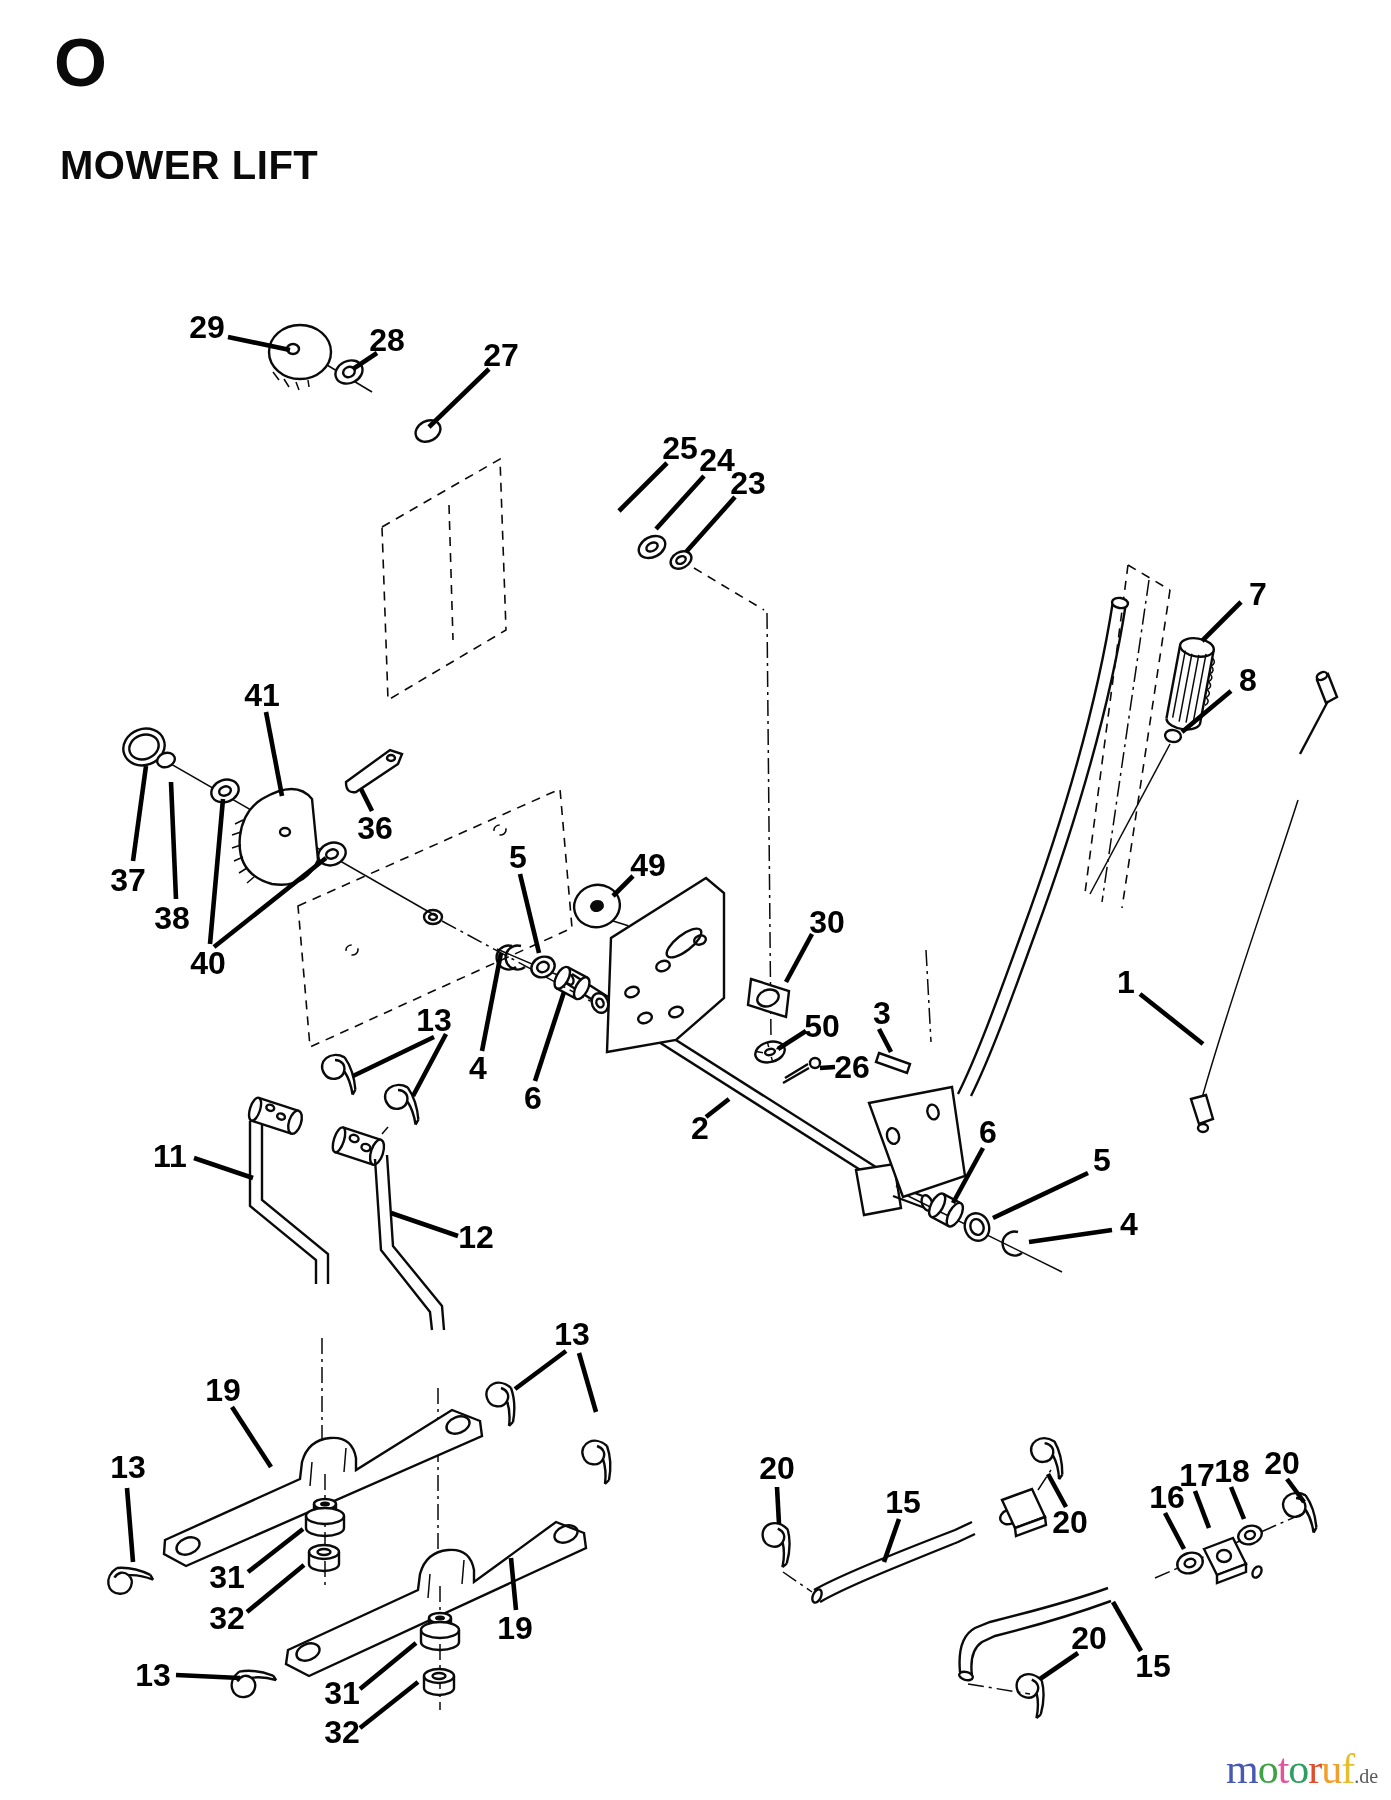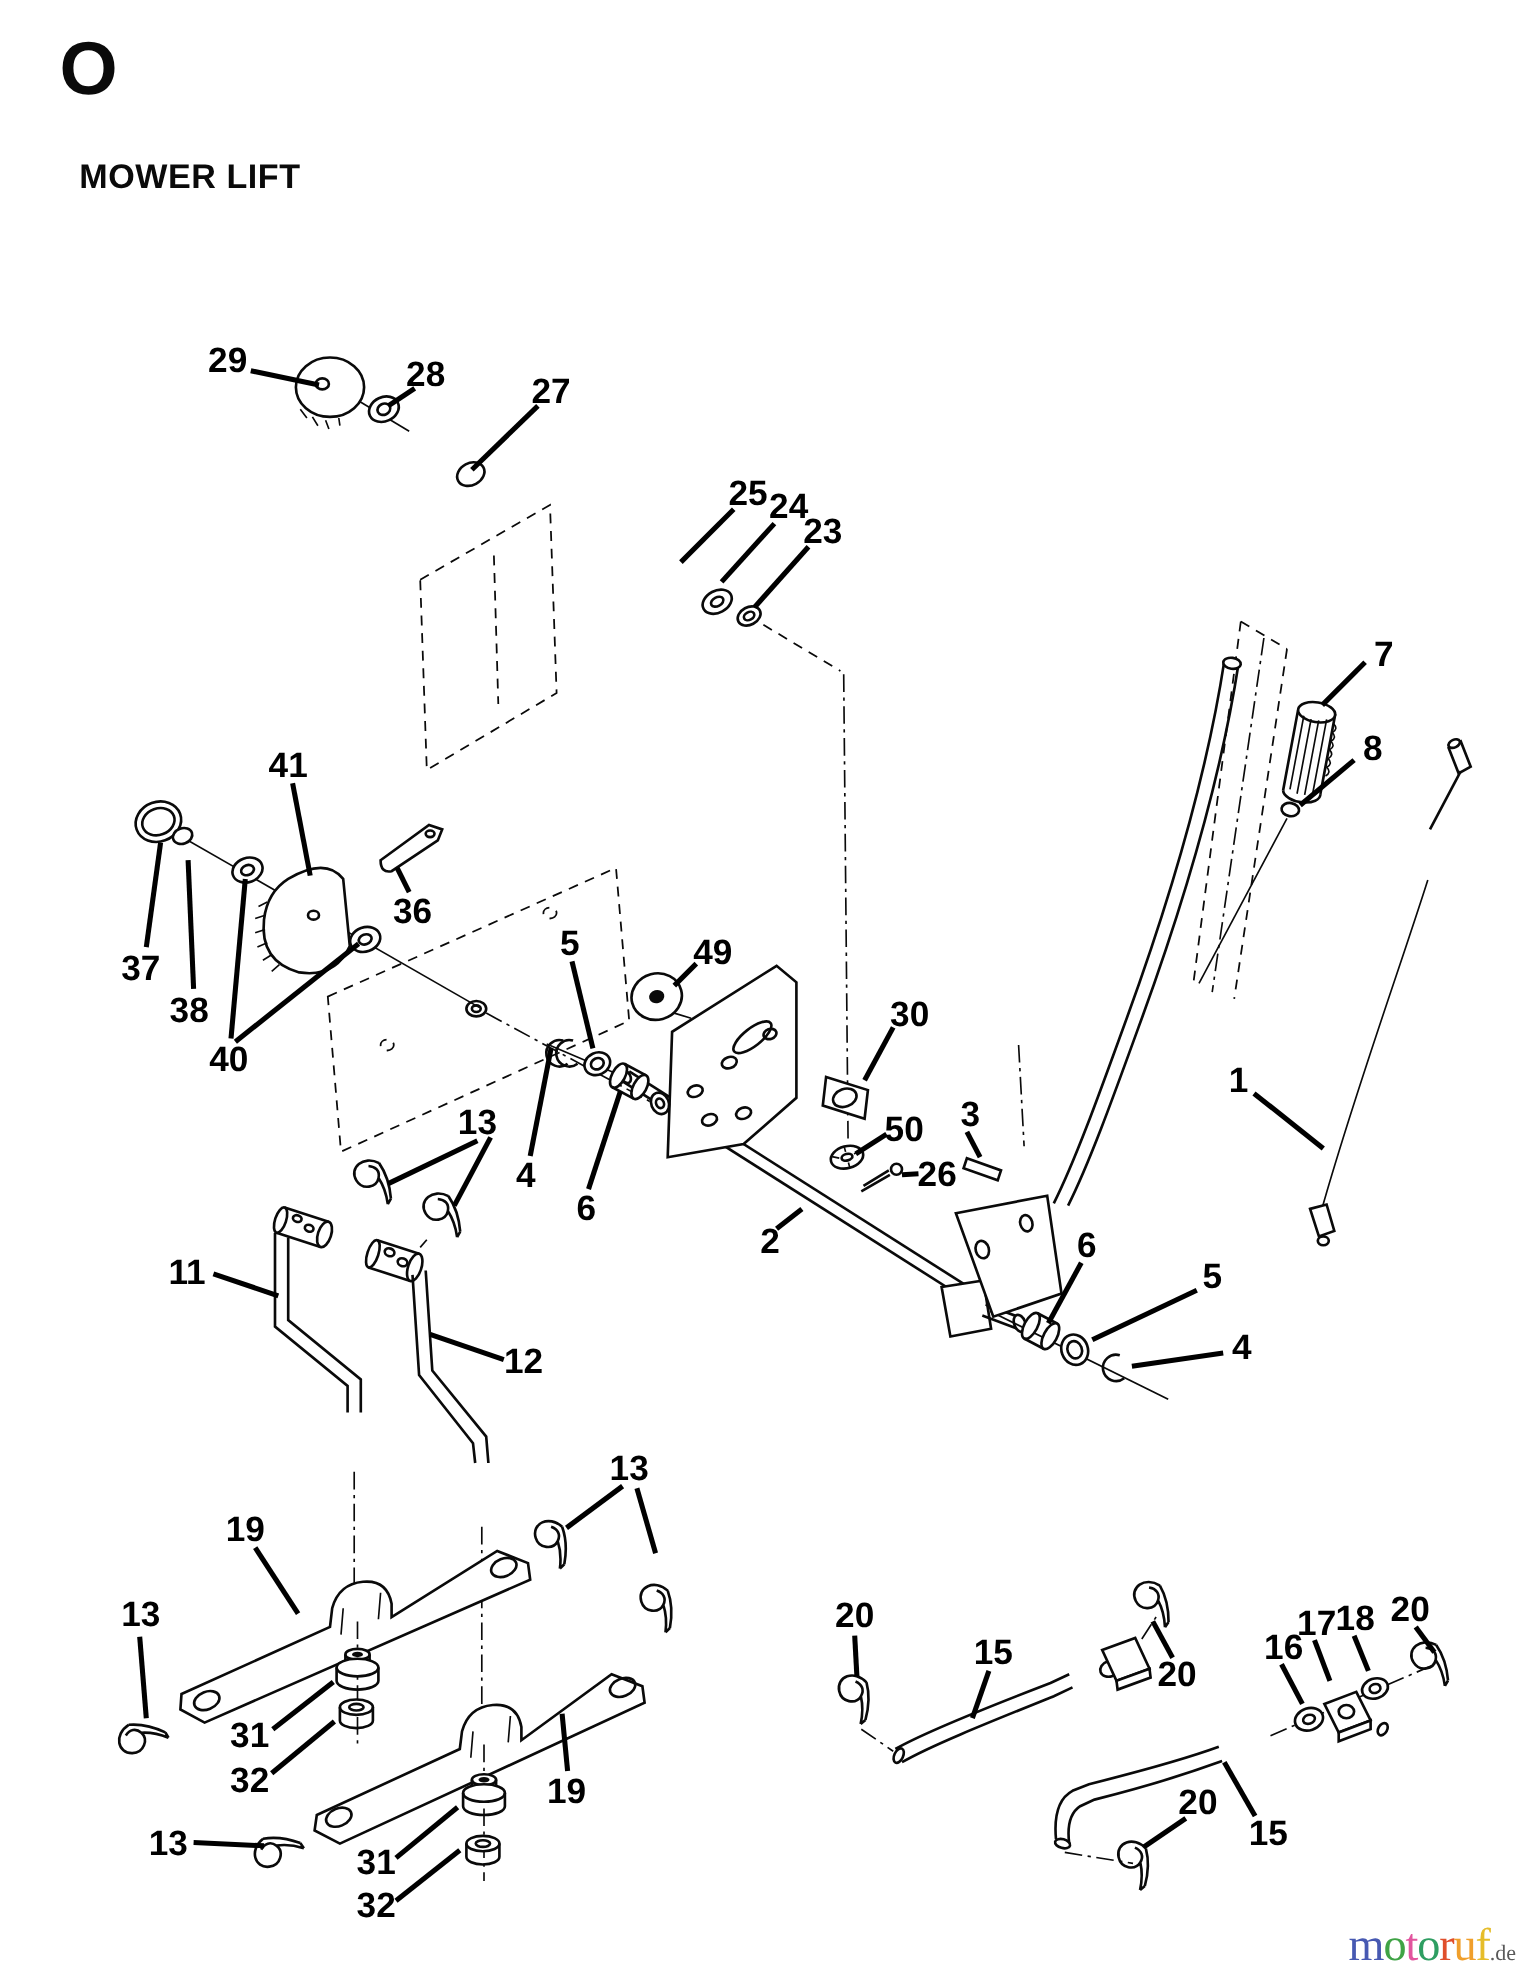--- a/index.html
+++ b/index.html
@@ -1,20 +1,20 @@
 <!DOCTYPE html>
 <html><head>
 <meta charset="utf-8">
 <style>
   html,body{margin:0;padding:0;background:#e9e9e9;}
   .page{position:relative;width:1391px;height:1800px;background:#ffffff;
         font-family:"Liberation Sans",sans-serif;overflow:hidden;margin:0 auto;}
   .section-letter{position:absolute;left:54px;top:28px;font-size:68px;font-weight:700;
         color:#0a0a0a;line-height:1;letter-spacing:0;}
-  .page-title{position:absolute;left:72px;top:143px;font-size:31px;font-weight:700;
+  .page-title{position:absolute;left:60px;top:143px;font-size:40px;font-weight:700;
         color:#0a0a0a;letter-spacing:.5px;text-align:right;}
   svg.diagram{position:absolute;left:0;top:0;width:1391px;height:1800px;}
   
   .s{stroke:#0a0a0a;stroke-width:2.4;fill:none}
   .sf{stroke:#0a0a0a;stroke-width:2.4;fill:#ffffff}
   .thin{stroke:#0a0a0a;stroke-width:1.5;fill:none}
   .dash{stroke:#0a0a0a;stroke-width:1.6;fill:none;stroke-dasharray:9 7}
   .dashdot{stroke:#0a0a0a;stroke-width:1.5;fill:none;stroke-dasharray:16 5 3 5}
   .dark{fill:#0a0a0a;stroke:none}
   .leader{stroke:#000;stroke-width:4.6;fill:none}

